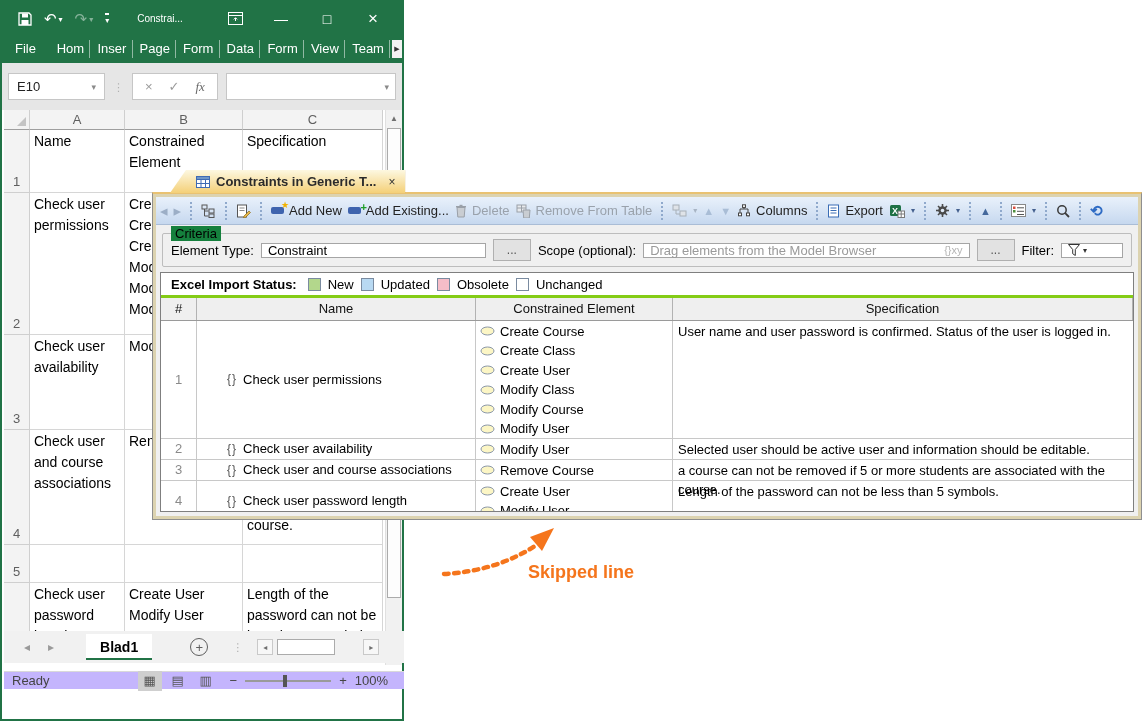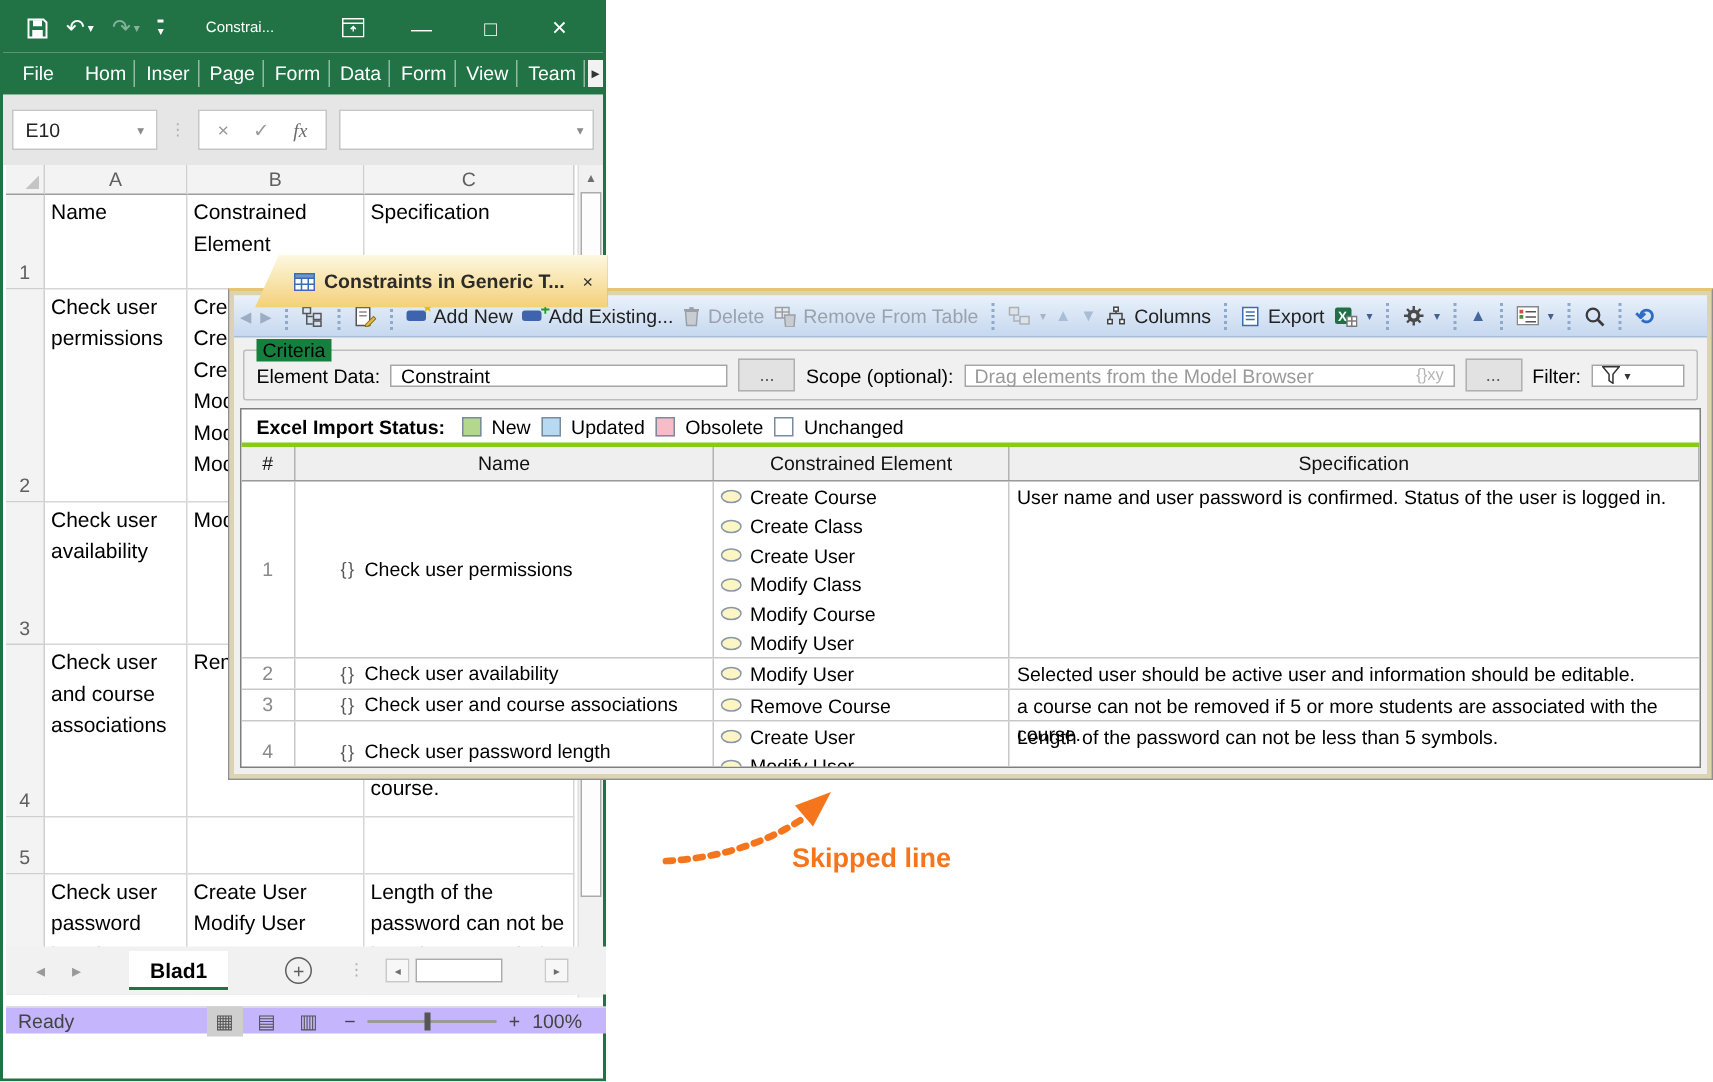--- a/index.html
+++ b/index.html
@@ -74,21 +74,21 @@
   .status-inner .views { margin-left:88px; display:flex; gap:4px; }
   .vbtn { width:24px; height:20px; display:flex; align-items:center; justify-content:center; font-size:13px; color:#555; }
   .vbtn.sel { background:#cfcfcf; }
   .zoomctl { display:flex; align-items:center; gap:8px; margin-left:12px; }
   .ztrack { width:86px; height:2px; background:#9a9a9a; position:relative; }
   .zthumb { position:absolute; left:44%; top:-5px; width:4px; height:12px; background:#555; }
   .zpct { margin-left:8px; }
 
   
   .ov { position:absolute; left:152px; top:170px; width:990px; height:350px; }
-  .ov-tab { position:absolute; left:18px; top:0; height:35px; padding:0 10px 0 26px; display:flex; align-items:center; gap:6px;
+  .ov-tab { position:absolute; left:18px; top:0; height:23px; padding:0 10px 0 26px; display:flex; align-items:center; gap:6px;
             background:linear-gradient(#fdf8e1,#f4d078); clip-path:polygon(16px 0, 100% 0, 100% 100%, 0 100%);
             filter:drop-shadow(0 0 1px #bd912e); z-index:2; }
   .ov-tab .t { font-size:13px; font-weight:bold; color:#2b2b2b; white-space:nowrap; }
   .ov-tab .x { font-size:12px; color:#333; margin-left:6px; }
   .ov-body { position:absolute; left:0; right:0; top:22px; bottom:0; background:#f0f0f0;
              border:1px solid #8f8f8f; border-top:2px solid #e9c272; box-shadow:inset 0 0 0 3px #dcd3b0;
              padding:3px; display:flex; flex-direction:column; }
   .ov-toolbar { height:28px; flex:0 0 28px; background:linear-gradient(#e9f1fb,#c6d8ef); border-bottom:1px solid #aabdd6;
                 display:flex; align-items:center; font-size:13px; color:#222; padding:0 4px; gap:6px; white-space:nowrap; overflow:hidden; }
   .tsep { width:0; height:18px; border-left:2px dotted #8fa9cc; margin:0 3px; flex:0 0 auto; }
@@ -459,21 +459,21 @@
               <circle cx="6" cy="6" r="4.2" fill="none" stroke="#3a3a3a" stroke-width="1.5"></circle>
               <line x1="9.2" y1="9.2" x2="13" y2="13" stroke="#3a3a3a" stroke-width="1.8"></line>
             </svg>
         </span>
         <span class="tsep"></span>
         <span class="refresh">⟲</span>
       </div>
 
       <div class="criteria">
         <span class="lbl">Criteria</span>
-        <span>Element Data:</span>
+        <span>Element Type:</span>
         <div class="field f-etype">
             <span>Constraint</span>
           </div>
         <div class="btn-more">...</div>
         <span>Scope (optional):</span>
         <div class="field f-scope">
           <span>Drag elements from the Model Browser</span>
           <span class="xy">{}xy</span>
         </div>
         <div class="btn-more">...</div>

